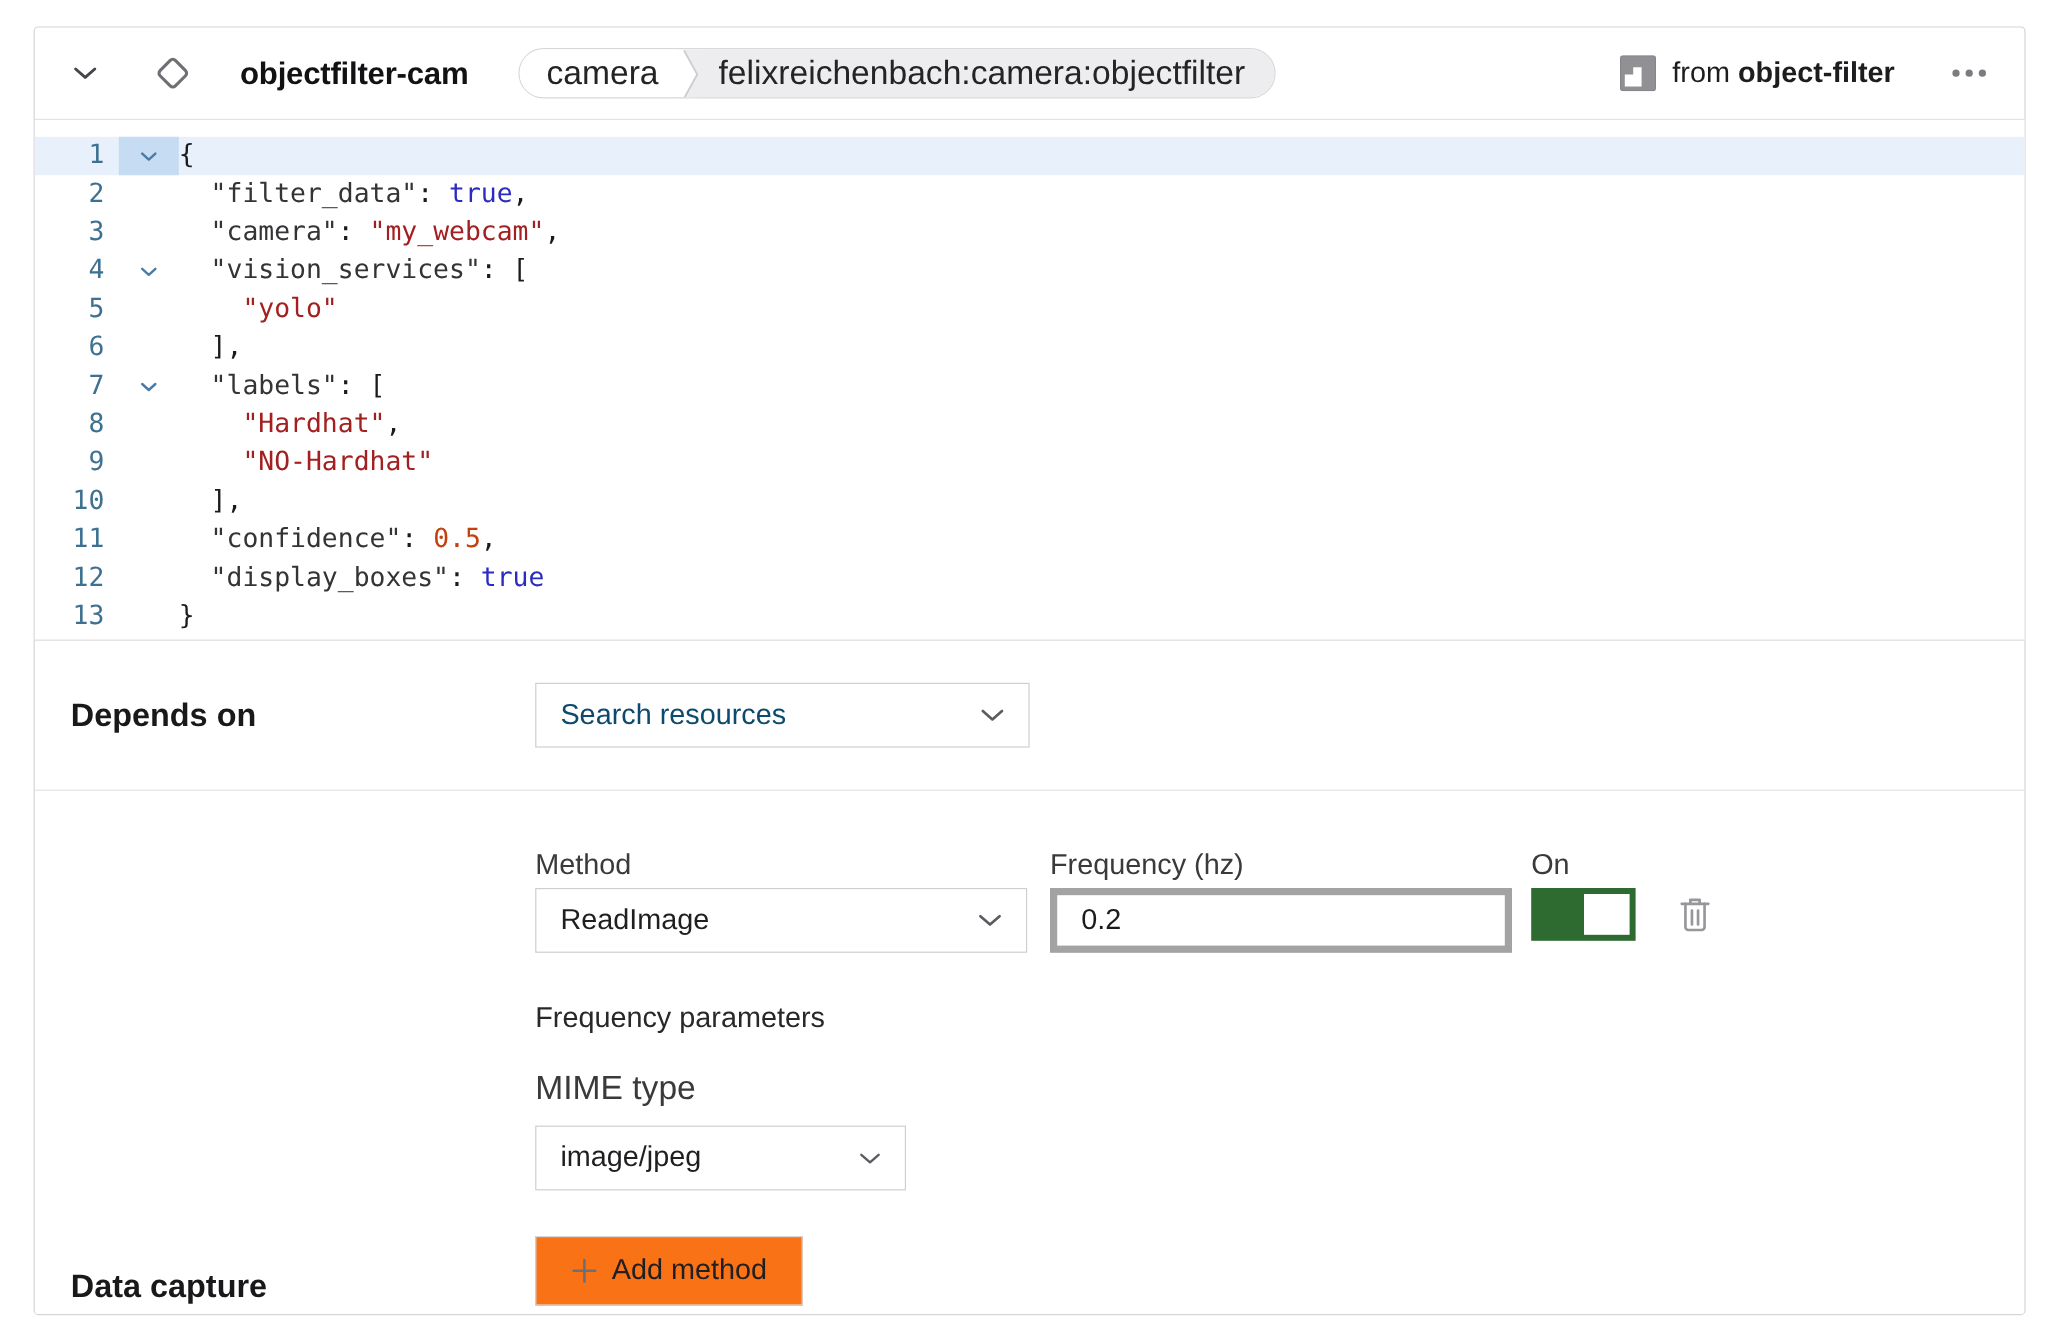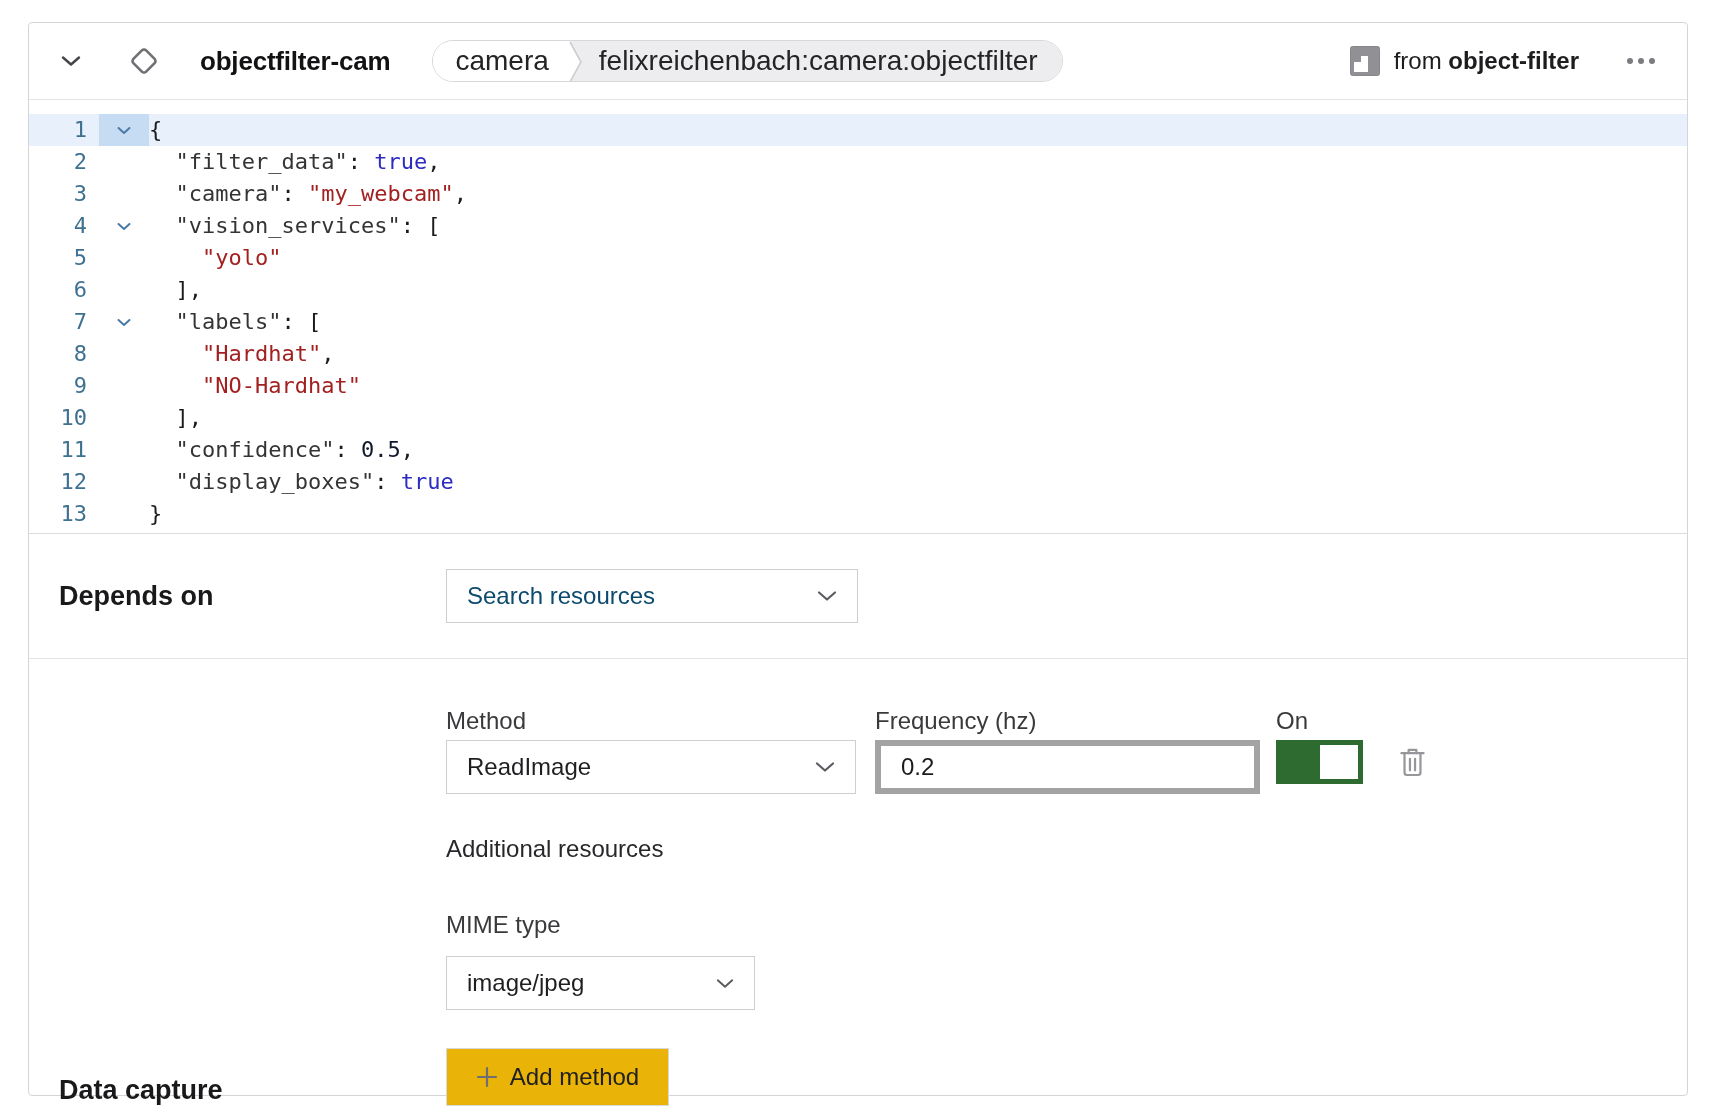--- a/index.html
+++ b/index.html
@@ -34,21 +34,21 @@
   .code-line.hl .fold{background:#c6dcf2;}
   .ln{width:70px;flex:none;text-align:right;padding-right:12px;box-sizing:border-box;
       color:#3e7191;user-select:none;}
   .fold{width:50px;flex:none;display:flex;align-items:center;justify-content:center;}
   .code{flex:1;white-space:pre;color:#1d1d1f;}
   .tk-plain{color:#1d1d1f;}
   .tk-punct{color:#1b1b1d;}
   .tk-key{color:#343437;}
   .tk-str{color:#a32020;}
   .tk-bool{color:#2b2bc0;}
-  .tk-num{color:#0f172a;}
+  .tk-num{color:#c2410c;}
 
   
   .section{display:flex;box-sizing:border-box;padding:0 30px;}
   .section-label{width:387px;flex:none;font-size:27px;font-weight:bold;color:#19191b;}
   .depends{height:125px;align-items:center;border-bottom:1px solid #e3e3e6;}
 
   .select-box{height:54px;box-sizing:border-box;border:1px solid #cfcfd1;background:#fff;
               display:flex;align-items:center;justify-content:space-between;
               padding:0 20px;font-size:24px;color:#1f1f22;cursor:pointer;}
   .placeholder{color:#0c4a6e;text-align:center;}
@@ -58,24 +58,24 @@
   .field-label{font-size:24px;color:#3a3a3d;line-height:28px;margin-bottom:5px;}
   .fg-method{width:410px;margin-right:19px;}
   .fg-method .select-box{width:410px;}
   .fg-freq{width:385px;margin-right:16px;}
   .text-input{width:385px;height:54px;box-sizing:border-box;border:6px solid #a3a3a3;
               padding:0 20px;font-size:24px;color:#1b1b1d;font-family:"Liberation Sans",sans-serif;outline:none;}
   .toggle{width:87px;height:44px;background:#2e6b31;position:relative;cursor:pointer;}
   .toggle .knob{position:absolute;top:5px;bottom:5px;right:5px;width:38px;background:#fff;}
   .trash-btn{background:none;border:none;padding:0;margin-left:36px;margin-top:39px;cursor:pointer;display:flex;}
   .addl-label{font-size:24px;color:#28282b;margin-top:41px;line-height:28px;}
-  .mime-label{font-size:24px;color:#3a3a3d;margin-top:48px;line-height:28px;}
+  .mime-label{font-size:28px;color:#3a3a3d;margin-top:30px;line-height:28px;}
   .mime-select{width:309px;margin-top:17px;}
   .add-method-btn{margin-top:38px;width:223px;height:58px;box-sizing:border-box;
-                  background:#eab308;border:1px solid #d8d8da;display:flex;align-items:center;
+                  background:#f97316;border:1px solid #d8d8da;display:flex;align-items:center;
                   justify-content:center;gap:12px;font-size:24px;color:#202023;cursor:pointer;
                   font-family:"Liberation Sans",sans-serif;}
 </style>
 </head>
 <body>
 
 <div class="card">
 
   <div class="card-header">
     <button class="collapse-btn">
@@ -243,21 +243,21 @@
           <svg width="27" height="31" viewBox="0 0 24 28" fill="none" stroke="#97979b" stroke-width="2" stroke-linecap="round" stroke-linejoin="round">
             <path d="M2 6.5 h20"></path>
             <path d="M8.5 6.5 V3.5 h7 v3"></path>
             <path d="M4.8 6.5 v17.5 a2.2 2.2 0 0 0 2.2 2.2 h10 a2.2 2.2 0 0 0 2.2-2.2 V6.5"></path>
             <path d="M9.7 11.5 v10.5"></path>
               <path d="M14.3 11.5 v10.5"></path>
           </svg>
         </button>
       </div>
 
-      <div class="addl-label">Additional resources</div>
+      <div class="addl-label">Frequency parameters</div>
       <div class="mime-label">MIME type</div>
       <div class="select-box mime-select">
         <span>image/jpeg</span>
         <svg width="18" height="11" viewBox="0 0 20 12" fill="none" stroke="#5a5c61" stroke-width="2.2" stroke-linecap="round" stroke-linejoin="round">
             <polyline points="2,2.5 10,9.5 18,2.5"></polyline>
           </svg>
       </div>
 
       <button class="add-method-btn">
         <svg width="22" height="22" viewBox="0 0 22 22" stroke="#6f6f73" stroke-width="2.2" stroke-linecap="round">

